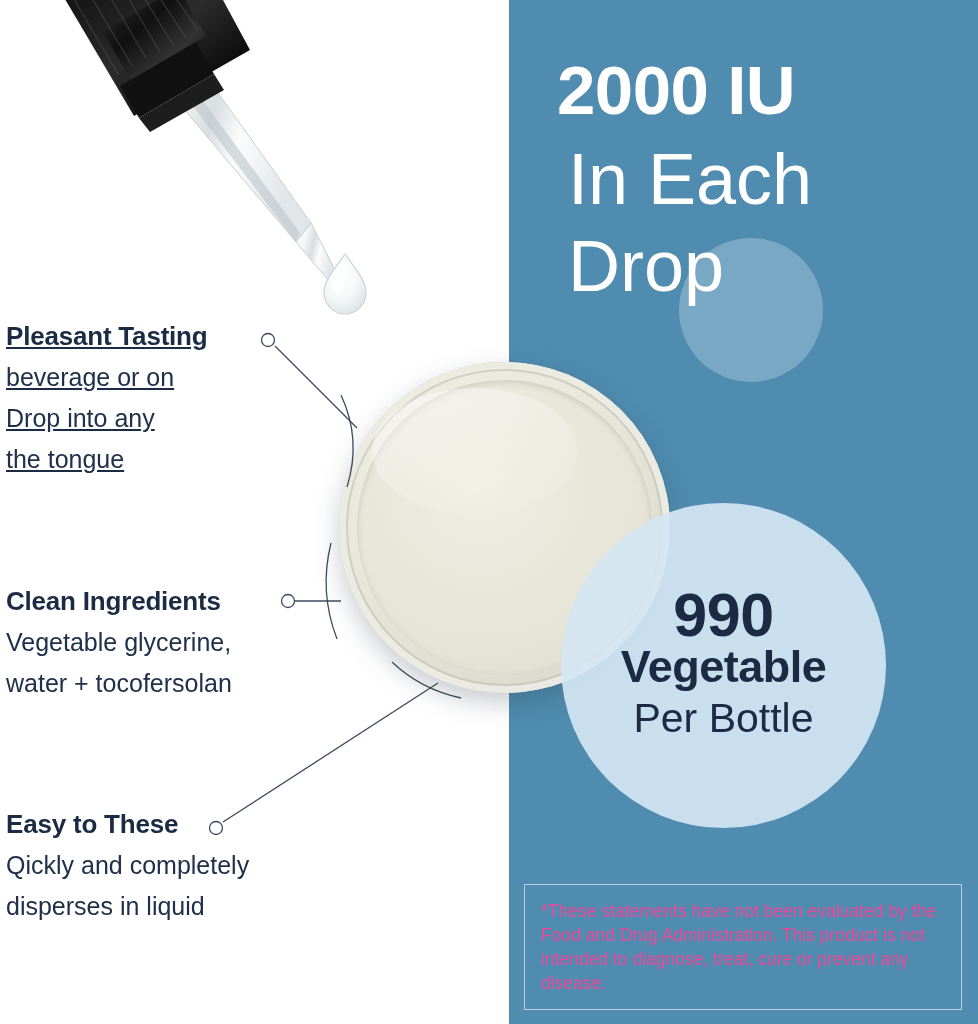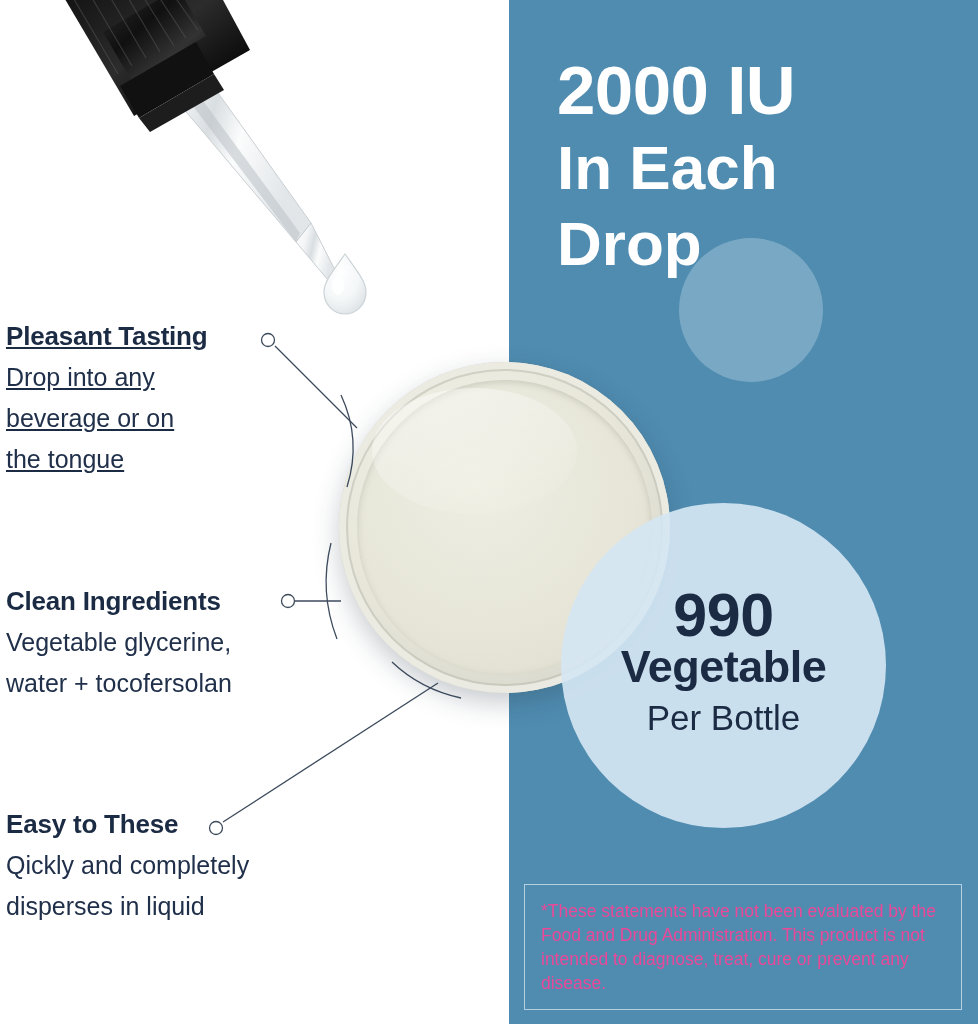--- a/index.html
+++ b/index.html
@@ -48,25 +48,25 @@
     color: #ffffff;
   }
   .headline-primary {
     font-size: 69px;
     font-weight: 700;
     line-height: 78px;
     letter-spacing: -0.5px;
     margin: 0;
   }
   .headline-secondary {
-    font-size: 62px;
-    font-weight: 700;
+    font-size: 72px;
+    font-weight: 400;
     line-height: 76px;
     letter-spacing: 0px;
-    margin: 0;
+    margin: 11px;
   }
 
   
   .petri-dish {
     position: absolute;
     left: 339px;
     top: 362px;
     width: 331px;
     height: 331px;
     border-radius: 50%;
@@ -120,21 +120,21 @@
     line-height: 52px;
     letter-spacing: -0.5px;
   }
   .servings-word {
     font-size: 45px;
     font-weight: 700;
     line-height: 52px;
     letter-spacing: -0.5px;
   }
   .servings-sub {
-    font-size: 35px;
+    font-size: 41px;
     font-weight: 300;
     line-height: 50px;
     letter-spacing: 0px;
   }
 
   
   .dropper {
     position: absolute;
     left: 0px;
     top: -10px;
@@ -290,22 +290,22 @@
       <path d="M331 543 C323 575 325 608 337 639" stroke-width="1.3"></path>
 
       <circle cx="216" cy="828" r="6.5" stroke="#3c4a5c" stroke-width="1.3" fill="#ffffff"></circle>
       <path d="M223 822 L438 683"></path>
       <path d="M392 662 C412 681 433 692 461 698" stroke-width="1.3"></path>
     </g>
   </svg>
 
   <div class="feature" id="feature-1">
     <div class="feature-title">Pleasant Tasting</div>
+    <div class="feature-body">beverage or on</div>
     <div class="feature-body">Drop into any</div>
-    <div class="feature-body">beverage or on</div>
     <div class="feature-body">the tongue</div>
   </div>
 
   <div class="feature" id="feature-2">
     <div class="feature-title">Clean Ingredients</div>
     <div class="feature-body">Vegetable glycerine,</div>
     <div class="feature-body">water + tocofersolan</div>
   </div>
 
   <div class="feature" id="feature-3">

